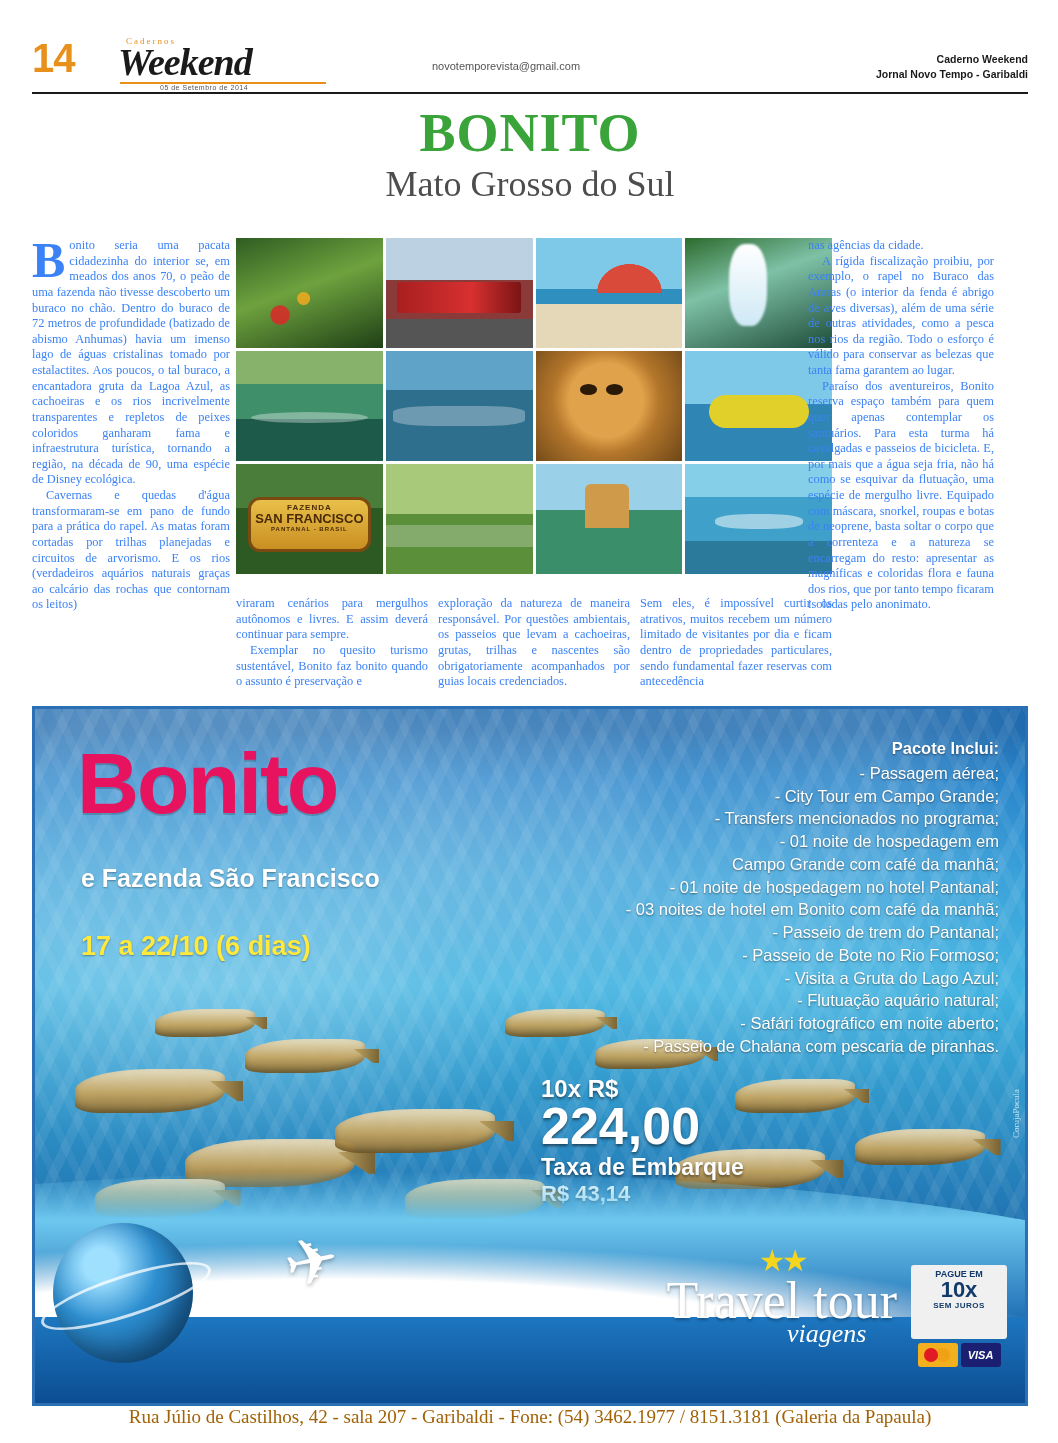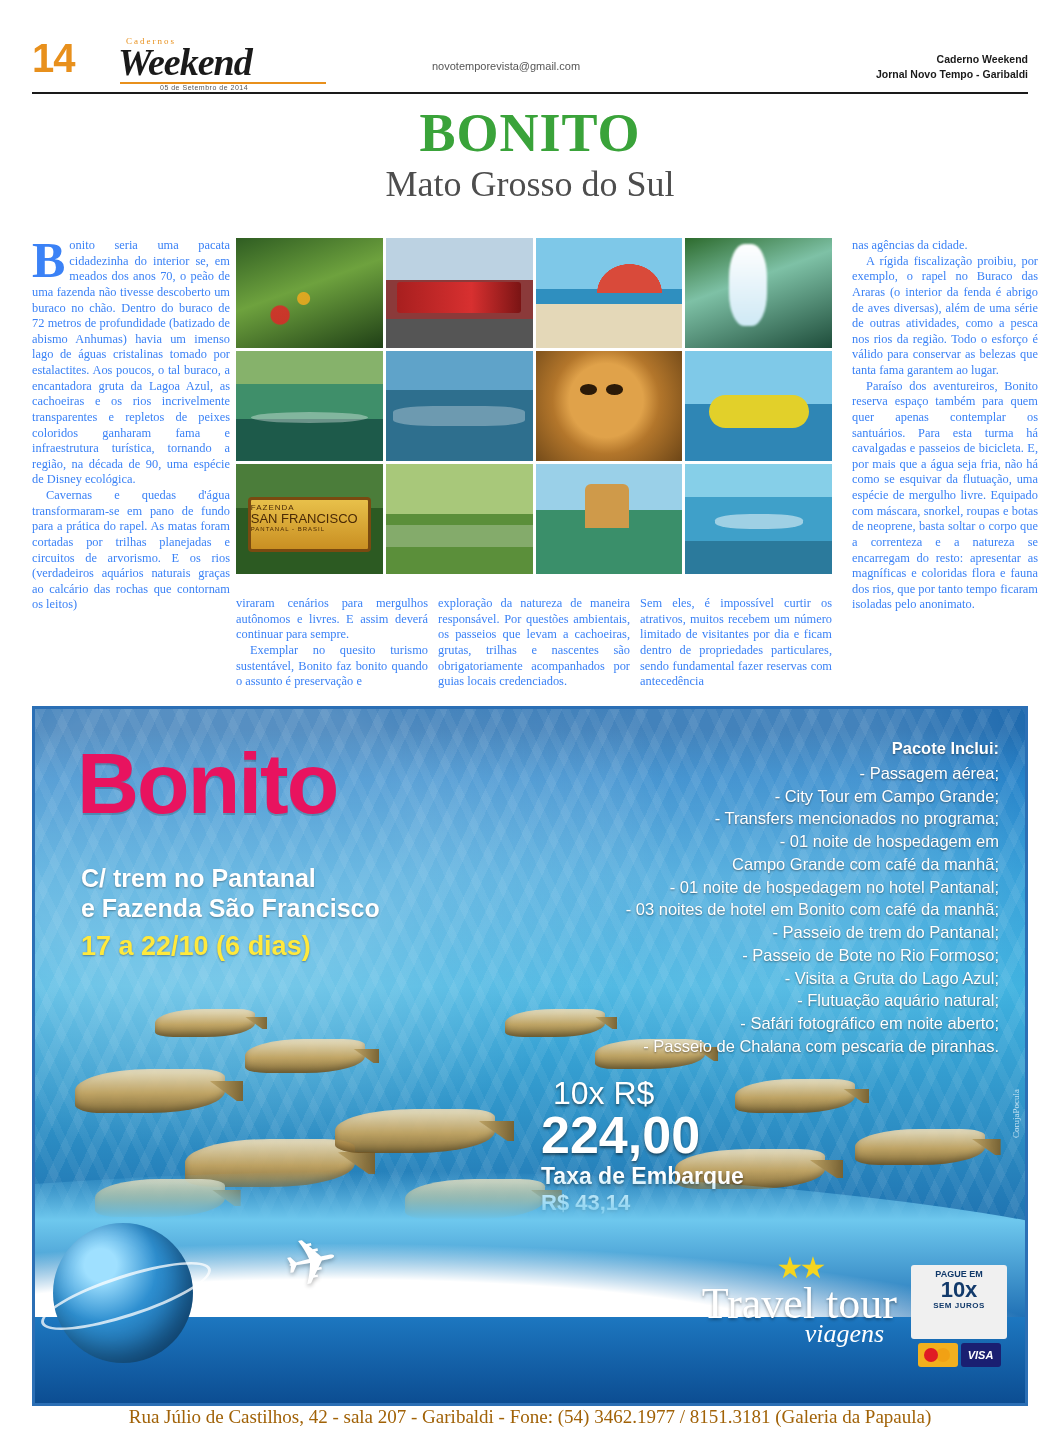--- a/index.html
+++ b/index.html
@@ -79,21 +79,21 @@
   .col p { margin:0; text-indent:14px; }
   .col p.first { text-indent:0; }
   .col-left { left:32px; top:238px; width:198px; }
   .dropcap::first-letter {
     float:left; font-size:50px; line-height:0.82; font-weight:bold;
     padding-right:4px; padding-top:2px;
   }
   .col-c1 { left:236px; top:596px; width:192px; }
   .col-c2 { left:438px; top:596px; width:192px; }
   .col-c3 { left:640px; top:596px; width:192px; }
-  .col-right { left:852px; top:238px; width:186px; }
+  .col-right { left:808px; top:238px; width:186px; }
 
   
   .mosaic {
     position:absolute; left:236px; top:238px; width:596px; height:336px;
     display:grid;
     grid-template-columns:repeat(4,1fr);
     grid-template-rows:repeat(3,1fr);
     gap:3px;
     background:#fff;
   }
@@ -116,23 +116,23 @@
   .ph6 { background:linear-gradient(180deg,#5fa3c9 0 35%,#2e6f8e 35%); position:relative;}
   .ph6::after{content:"";position:absolute;left:5%;top:50%;width:90%;height:18%;background:rgba(255,255,255,.3);border-radius:30%;}
   .ph7 { background:radial-gradient(circle at 48% 45%,#e0a24a 0 38%,#b3762b 55%,#6d4617 100%); position:relative;}
   .ph7::after{content:"";position:absolute;left:30%;top:30%;width:12%;height:10%;background:#2b1a08;border-radius:50%;box-shadow:26px 0 0 #2b1a08;}
   .ph8 { background:linear-gradient(180deg,#7fc9e8 0 48%,#2f86b5 48%); position:relative;}
   .ph8::after{content:"";position:absolute;left:16%;top:40%;width:68%;height:30%;background:#e2d02a;border-radius:40px;}
   .ph9 { background:linear-gradient(180deg,#4b7d3a 0 40%,#2c5a22 40%); position:relative;}
   .ph9 .sign {
     position:absolute; left:8%; top:30%; width:84%; height:50%;
     background:linear-gradient(180deg,#e8c04a,#c98f22);
-    border:3px solid #7a4a10; border-radius:4px;
+    border:3px solid #7a4a10; border-radius:12px;
     color:#4a2a06; font-family:"Liberation Sans", sans-serif;
-    font-weight:normal; line-height:1.05; padding-top:4px;
+    font-weight:bold; text-align:center; line-height:1.05; padding-top:4px;
   }
   .ph9 .sign .l1{font-size:8px;letter-spacing:1px;}
   .ph9 .sign .l2{font-size:13px;letter-spacing:0px;}
   .ph9 .sign .l3{font-size:6px;letter-spacing:1px;}
   .ph10 { background:linear-gradient(180deg,#a8c87a 0 45%,#5b8f3a 45%); position:relative;}
   .ph10::after{content:"";position:absolute;left:0;top:55%;width:100%;height:20%;background:rgba(255,255,255,.25);}
   .ph11 { background:linear-gradient(180deg,#9ad0e8 0 42%,#3a8f6a 42%); position:relative;}
   .ph11::after{content:"";position:absolute;left:34%;top:18%;width:30%;height:40%;background:#cf9a4a;border-radius:6px 6px 0 0;}
   .ph12 { background:linear-gradient(180deg,#86cfe8 0 30%,#3fa0c9 30% 70%,#2b7a9c 70%); position:relative;}
   .ph12::after{content:"";position:absolute;left:20%;top:45%;width:60%;height:14%;background:rgba(255,255,255,.5);border-radius:40%;}
@@ -191,21 +191,21 @@
     font-family:"Liberation Sans", sans-serif;
     font-size:16.5px; color:#ffffff; line-height:1.38;
     text-shadow:0 1px 2px rgba(0,0,0,.45);
   }
   .ad-includes .hdr { font-weight:bold; margin-bottom:2px; }
   .ad-price {
     position:absolute; left:506px; top:366px; width:230px; color:#fff;
     font-family:"Liberation Sans", sans-serif;
     text-shadow:0 2px 3px rgba(0,0,0,.5);
   }
-  .ad-price .lbl { font-size:32px; font-weight:normal;margin-left:12px; }
+  .ad-price .lbl { font-size:24px; font-weight:bold; }
   .ad-price .big { font-size:52px; font-weight:bold; line-height:.98; margin-top:-2px;}
   .ad-price .tx { font-size:23px; font-weight:bold; margin-top:2px;}
   .ad-price .txv { font-size:22px; font-weight:bold; }
   .ad-credit {
     position:absolute; right:14px; top:380px;
     font-family:"Liberation Serif", serif; font-size:9px; color:#dff1fb;
     transform:rotate(-90deg); transform-origin:right top;
     opacity:.85;
   }
   .ad-wave {
@@ -233,21 +233,21 @@
   }
   .plane {
     position:absolute; left:250px; bottom:108px;
     color:#ffffff; font-size:64px; line-height:1;
     transform:rotate(-12deg);
     text-shadow:0 2px 4px rgba(0,0,0,.3);
   }
   .logo-wrap { position:absolute; right:128px; bottom:54px; text-align:center; }
   .logo-star { color:#f6d51e; font-size:30px; line-height:1; letter-spacing:-4px; }
   .logo-main {
-    font-family:"Liberation Serif", serif; font-size:44px; color:#ffffff; line-height:.95;
+    font-family:"Liberation Serif", serif; font-size:52px; color:#ffffff; line-height:.95;
     text-shadow:0 2px 3px rgba(0,0,0,.35);
   }
   .logo-sub {
     font-family:"Liberation Serif", serif; font-style:italic; font-size:26px; color:#ffffff;
     margin-top:-6px; padding-left:90px;
   }
   .pague {
     position:absolute; right:18px; bottom:64px; width:96px; height:74px;
     background:#f0f0f0; border-radius:3px; text-align:center;
     font-family:"Liberation Sans", sans-serif; color:#123a6b;
@@ -344,21 +344,20 @@
     <div class="fish" style="left:370px; top:470px; width:140px; height:40px;"></div>
     <div class="fish" style="left:640px; top:440px; width:150px; height:40px;"></div>
     <div class="fish" style="left:700px; top:370px; width:120px; height:34px;"></div>
     <div class="fish" style="left:560px; top:330px; width:110px; height:30px;"></div>
     <div class="fish" style="left:820px; top:420px; width:130px; height:36px;"></div>
     <div class="fish" style="left:120px; top:300px; width:100px; height:28px;"></div>
     <div class="fish" style="left:470px; top:300px; width:100px; height:28px;"></div>
 
     <div class="ad-title">Bonito</div>
     <div class="ad-sub">
-      <div>C/ trem no Pantanal</div>
       <div>e Fazenda São Francisco</div>
     </div>
     <div class="ad-dates">17 a 22/10 (6 dias)</div>
 
     <div class="ad-includes">
       <div class="hdr">Pacote Inclui:</div>
       <div>- Passagem aérea;</div>
       <div>- City Tour em Campo Grande;</div>
       <div>- Transfers mencionados no programa;</div>
       <div>- 01 noite de hospedagem em</div>

